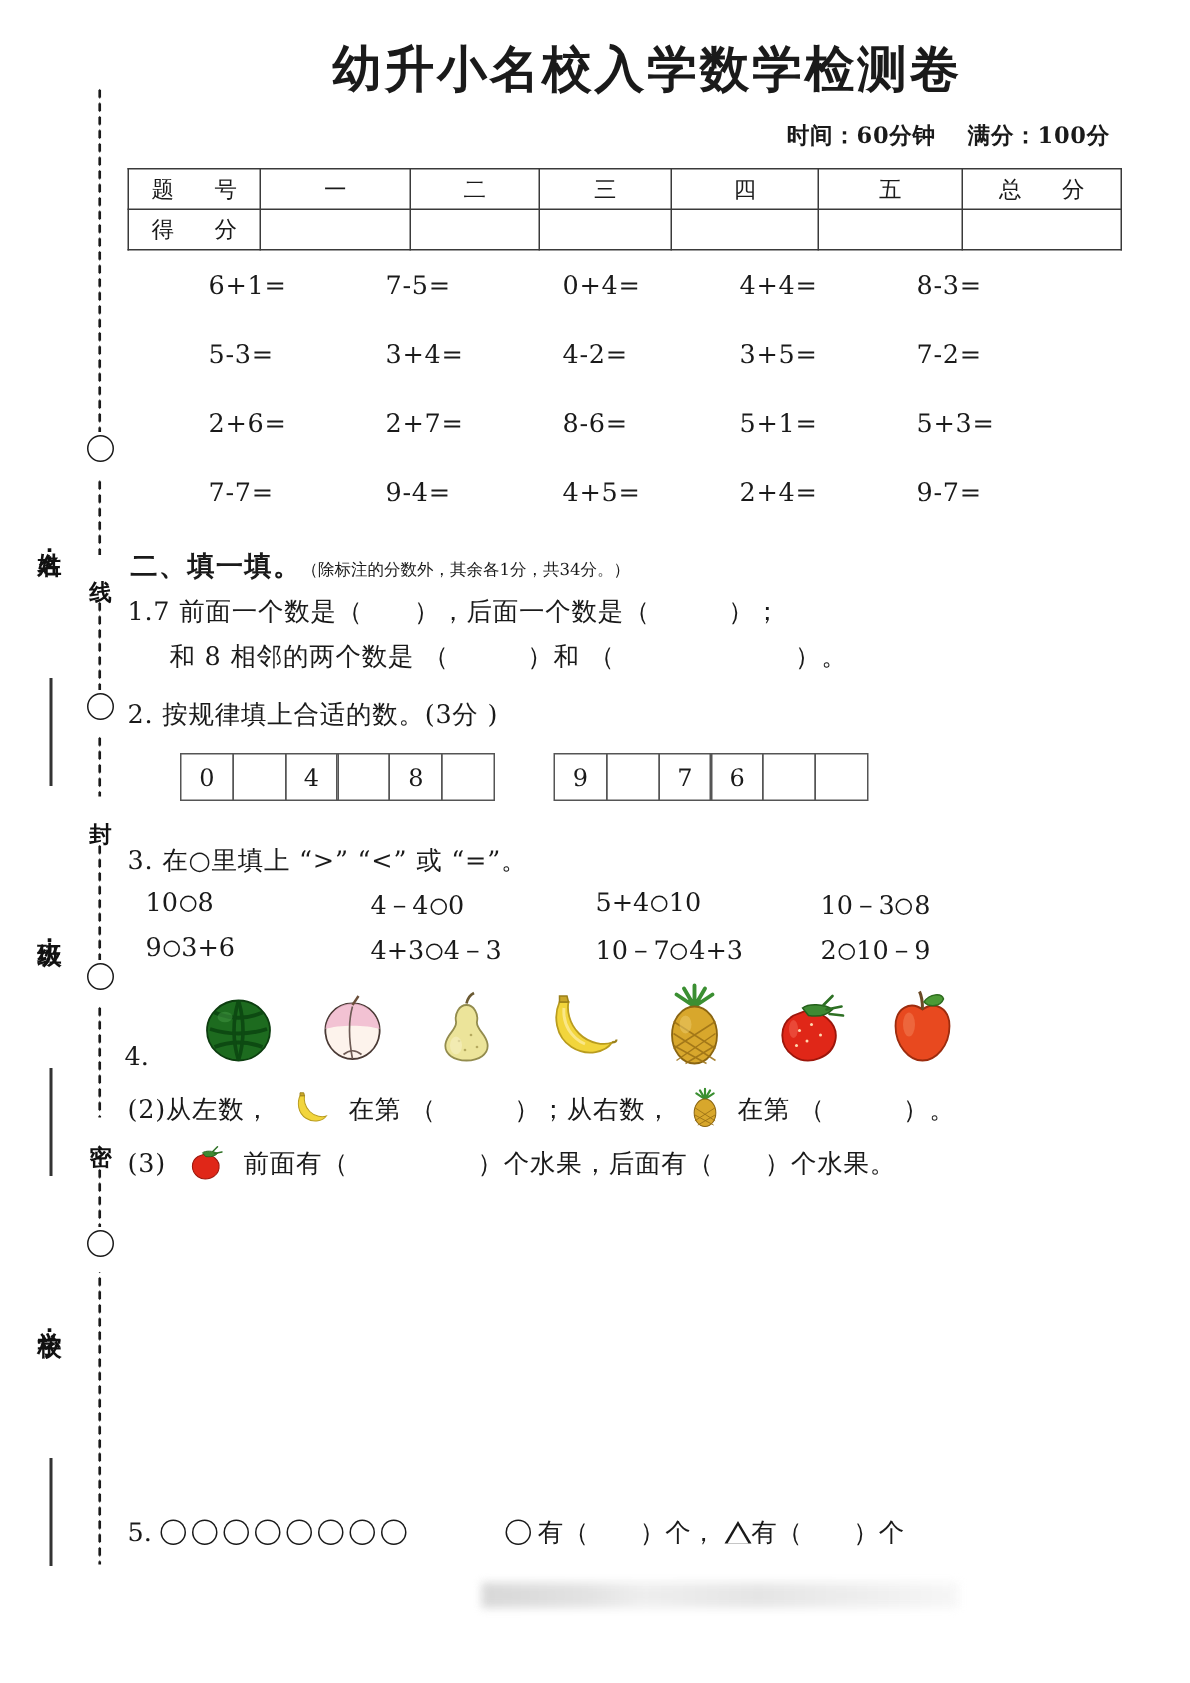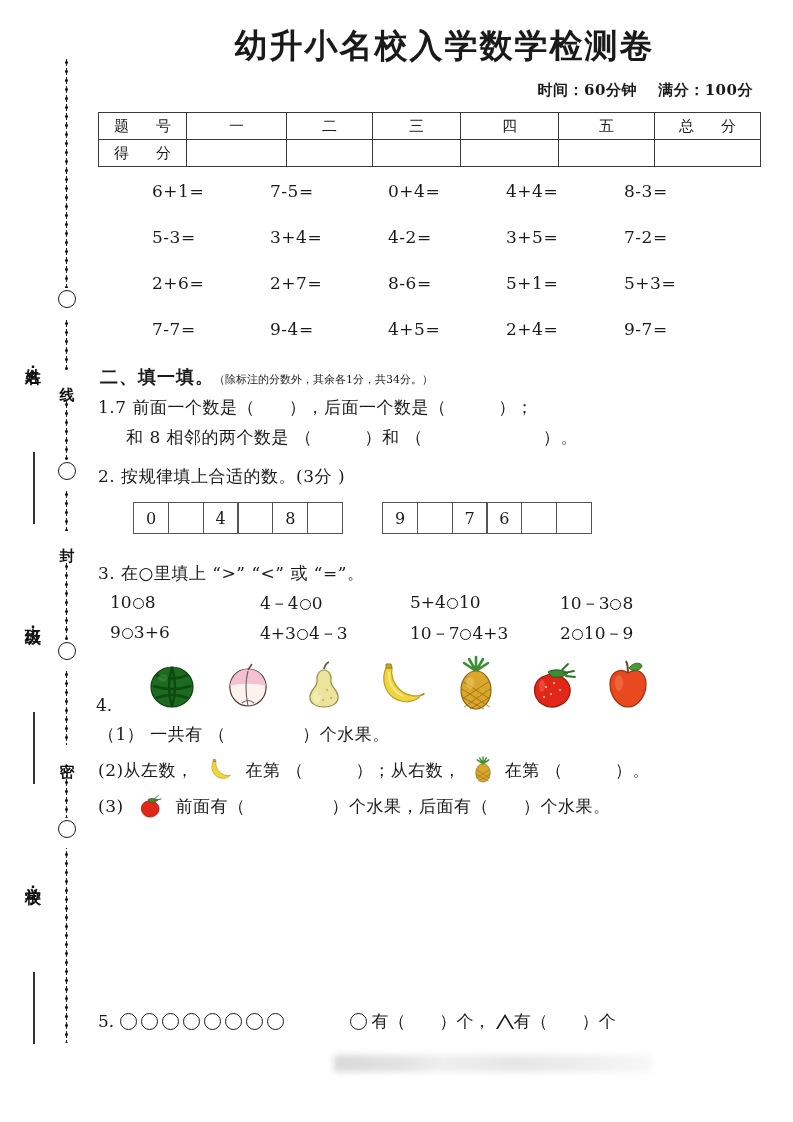--- a/index.html
+++ b/index.html
@@ -64,21 +64,21 @@
     font-weight: bold;
     text-align: center;
     background: #fff;
     padding: 3px 0;
     font-family: "DejaVu Sans", "Liberation Sans", sans-serif;
   }
 
   
   #sheet {
     position: absolute;
-    left: 96px; top: 0;
+    left: 83px; top: 0;
     width: 697px; height: 1122px;
   }
 
   #page-title {
     text-align: center;
     font-size: 33px;
     font-weight: bold;
     letter-spacing: 2px;
     margin-top: 24px;
     font-family: "DejaVu Serif", "Liberation Serif", serif;
@@ -447,23 +447,20 @@
     <div class="fruit">
       <svg width="52" height="54" viewBox="0 0 52 54">
         <path d="M26 16 C18 10 8 15 8 27 C8 40 17 50 26 50 C35 50 44 40 44 27 C44 15 34 10 26 16 Z" fill="#e8491f" stroke="#9c2c0e" stroke-width="1.2"></path>
         <path d="M26 16 Q26 8 24 4" stroke="#6b4a26" stroke-width="2" fill="none"></path>
         <path d="M27 11 C31 5 39 5 40 9 C38 14 31 15 27 11 Z" fill="#4c9a36" stroke="#2d6b1e" stroke-width="1"></path>
         <ellipse cx="17" cy="26" rx="4" ry="8" fill="#f58a5f" opacity="0.45"></ellipse>
       </svg>
     </div>
   </div>
 
-  <div class="q-line" style="margin-top:8px;">
-    <span>（1） 一共有 （</span><span class="gap-l" style="width:76px"></span><span>）个水果。</span>
-  </div>
 
   <div class="q-line" style="margin-top:10px;">
     <span>(2)从左数，</span>
     <svg class="inline-fruit" width="34" height="26" viewBox="0 0 56 52">
       <path d="M14 9 C10 18 11 32 22 39 C33 46 45 42 49 36 C44 38 34 37 27 30 C20 23 19 14 20 9 Z" fill="#f2d53c" stroke="#b99c1e" stroke-width="1.4"></path>
       <path d="M14 9 L20 9 L19 5 L14 5 Z" fill="#c9a72a" stroke="#9b801a" stroke-width="1.2"></path>
     </svg>
     <span>在第 （</span><span class="gap-m"></span><span>）；从右数，</span>
     <svg class="inline-fruit" width="26" height="27" viewBox="0 0 52 56">
       <path d="M26 16 L19 4 M26 16 L26 2 M26 16 L33 4 M26 16 L14 8 M26 16 L38 8" stroke="#3b8f32" stroke-width="3" stroke-linecap="round" fill="none"></path>

